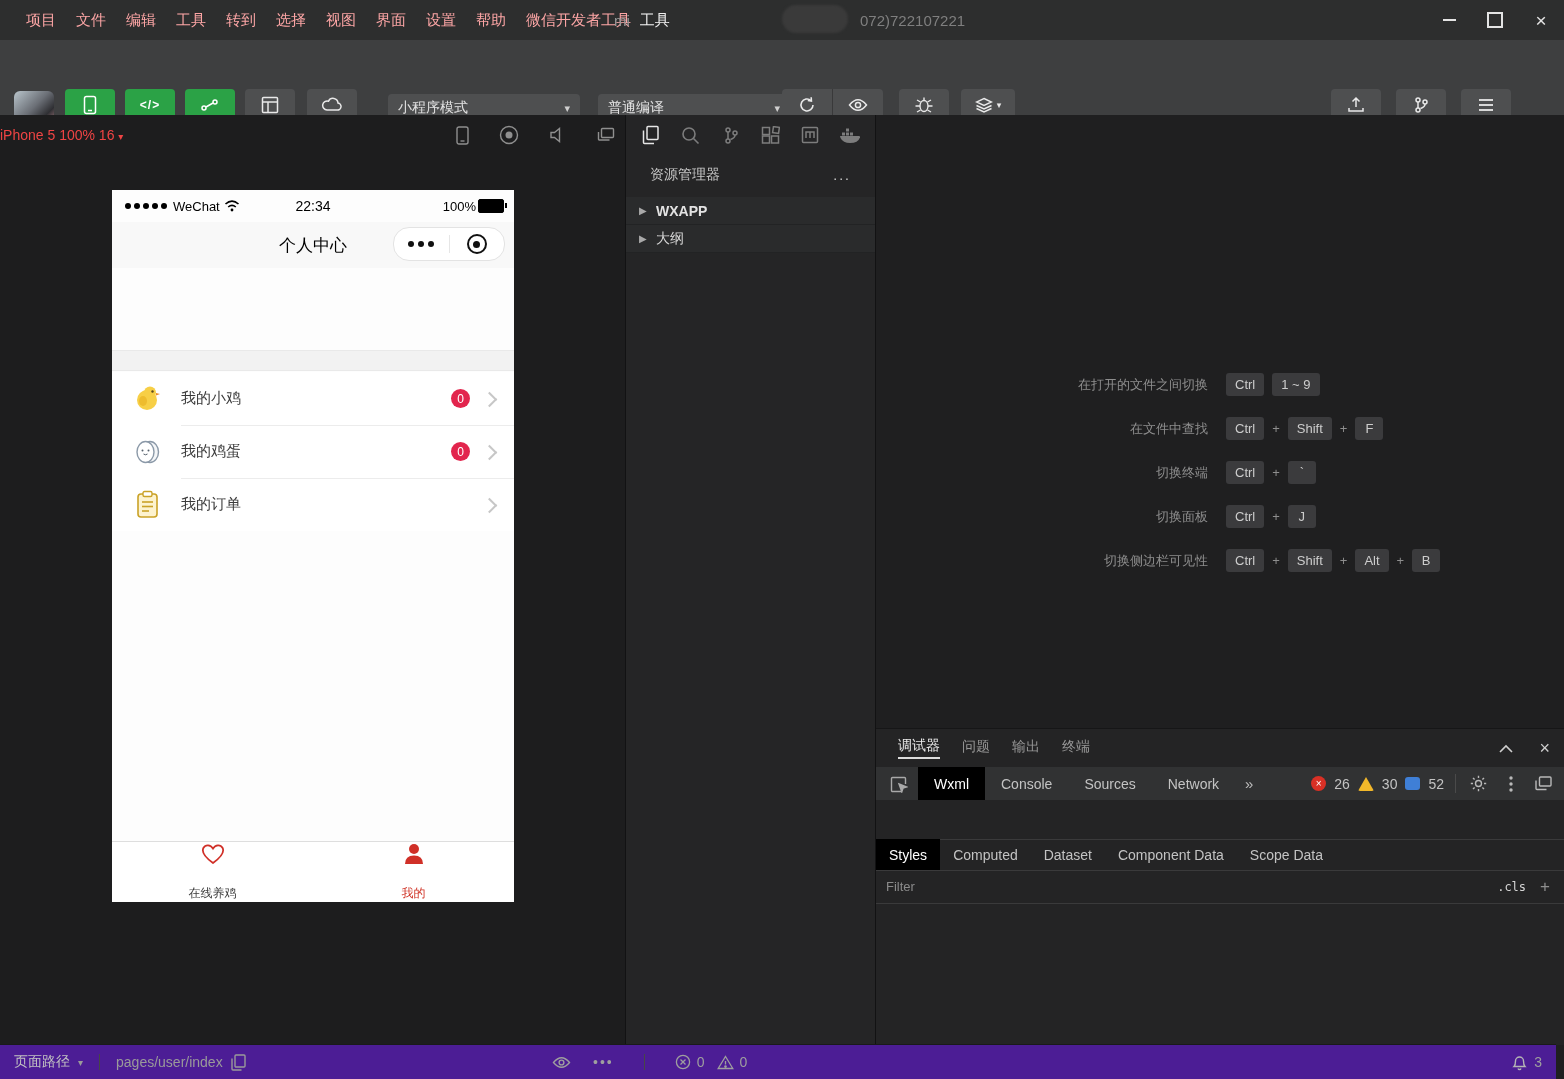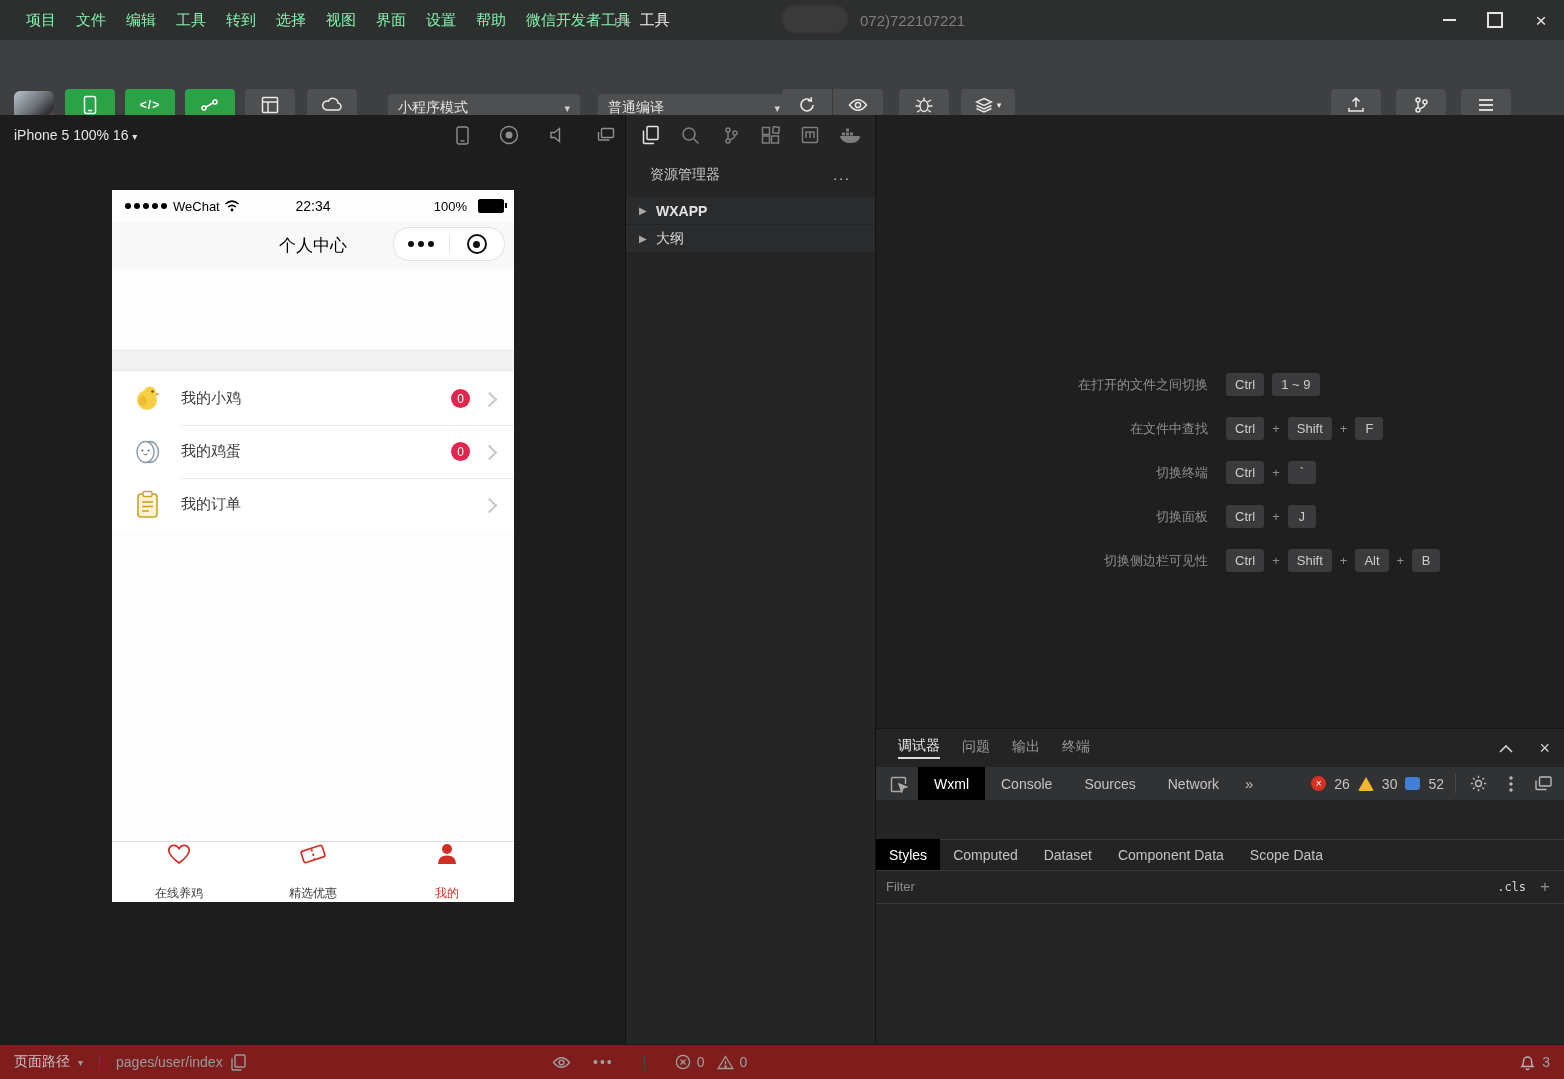--- a/index.html
+++ b/index.html
@@ -4,21 +4,21 @@
 <style>
   html,body{margin:0;padding:0;background:#111;}
   .app{position:relative;width:1564px;height:1079px;overflow:hidden;
        font-family:"Liberation Sans","DejaVu Sans",sans-serif;
        background:#1f1f20;color:#ddd;-webkit-font-smoothing:antialiased;}
 
   
   .titlebar{position:absolute;left:0;top:0;right:0;height:40px;background:#2d2e2e;
             display:flex;align-items:center;}
   .menus{display:flex;align-items:center;padding-left:16px;}
-  .menu-item{color:#86efac;font-size:15px;padding:0 10px;cursor:default;}
+  .menu-item{color:#fca5a5;font-size:15px;padding:0 10px;cursor:default;}
   .win-title{position:absolute;left:614px;top:0;height:40px;display:flex;align-items:center;gap:10px;font-size:15px;}
   .win-title .dim{color:#9a9a9a;}
   .win-title .lit{color:#f0f0f0;}
   .redacted{position:absolute;left:782px;top:5px;width:66px;height:28px;background:#3a3a3a;border-radius:14px;filter:blur(1px);}
   .win-id{position:absolute;left:860px;top:0;height:40px;display:flex;align-items:center;color:#7f7f7f;font-size:15px;}
   .win-controls{position:absolute;right:0;top:0;height:40px;display:flex;}
   .win-btn{width:46px;height:40px;display:flex;align-items:center;justify-content:center;color:#e4e4e4;}
   .glyph-min{width:13px;height:0;border-top:2px solid #e4e4e4;}
   .glyph-max{width:12px;height:12px;border:2px solid #e4e4e4;}
   .glyph-close{font-size:19px;line-height:1;color:#e4e4e4;}
@@ -37,30 +37,30 @@
   .chip-pair{position:absolute;left:782px;top:49px;display:flex;}
   .chip-pair .tb-chip{border-radius:0;width:50px;}
   .chip-pair .tb-chip:first-child{border-radius:4px 0 0 4px;border-right:1px solid #39393a;}
   .chip-pair .tb-chip:last-child{border-radius:0 4px 4px 0;}
   .pair-label{position:absolute;top:88px;font-size:14px;color:#d8d8d8;white-space:nowrap;transform:translateX(-50%);}
   .code-ic{font-size:12px;font-weight:bold;letter-spacing:1px;}
 
   
   .sim-panel{position:absolute;left:0;top:115px;width:625px;bottom:34px;background:#1d1d1e;border-right:1px solid #121213;}
   .sim-head{position:absolute;left:0;top:0;right:0;height:40px;display:flex;align-items:center;color:#9b9b9b;}
-  .sim-device{margin-left:14px;font-size:14px;color:#e5e5e5;}
+  .sim-device{margin-left:0;font-size:14px;color:#ef4444;}
   .sim-icons{position:absolute;right:10px;top:0;height:40px;display:flex;align-items:center;gap:30px;color:#8f8f8f;}
 
   
   .phone{position:absolute;left:112px;top:75px;width:402px;height:712px;background:#fdfdfd;color:#111;}
   .p-status{position:absolute;left:0;top:0;right:0;height:32px;display:flex;align-items:center;font-size:13px;color:#000;}
   .p-dots{display:flex;gap:3px;margin-left:13px;margin-right:6px;}
   .p-dots i{width:6px;height:6px;border-radius:50%;background:#000;}
   .p-time{position:absolute;left:0;right:0;text-align:center;font-size:14px;}
-  .p-batt-wrap{margin-left:auto;display:flex;align-items:center;gap:11px;margin-right:10px;}
+  .p-batt-wrap{margin-left:auto;display:flex;align-items:center;gap:2px;margin-right:10px;}
   .p-batt{width:24px;height:12px;border:1px solid #000;border-radius:2px;position:relative;background:#000;}
   .p-batt:after{content:"";position:absolute;right:-4px;top:3px;width:2px;height:5px;background:#000;}
   .p-nav{position:absolute;left:0;top:32px;right:0;height:46px;background:#f8f8f8;}
   .p-nav-title{position:absolute;left:0;right:0;top:0;height:46px;display:flex;align-items:center;justify-content:center;font-size:17px;color:#000;}
   .capsule{position:absolute;right:9px;top:5px;width:110px;height:32px;border:1px solid #e3e3e3;border-radius:16px;background:#fff;display:flex;}
   .cap-half{flex:1;display:flex;align-items:center;justify-content:center;}
   .cap-div{width:1px;background:#e6e6e6;margin:7px 0;}
   .cap-dots{display:flex;gap:4px;}
   .cap-dots i{width:6px;height:6px;border-radius:50%;background:#111;}
   .cap-rec{width:16px;height:16px;border:2.5px solid #111;border-radius:50%;display:flex;align-items:center;justify-content:center;}
@@ -129,21 +129,21 @@
   .style-tabs{position:absolute;left:0;top:110px;right:0;height:31px;display:flex;align-items:center;border-bottom:1px solid #3a3a3b;}
   .st-tab{padding:0 13px;height:31px;display:flex;align-items:center;font-size:14px;color:#c3c3c3;}
   .st-tab.on{background:#000;color:#fff;}
   .filter-row{position:absolute;left:0;top:141px;right:0;height:33px;border-bottom:1px solid #3a3a3b;display:flex;align-items:center;}
   .filter-input{flex:1;background:transparent;border:none;outline:none;color:#fde047;font-size:13px;padding-left:10px;font-family:"Liberation Sans",sans-serif;}
   .filter-input::placeholder{color:#8a8a8a;}
   .cls{font-family:"DejaVu Sans Mono",monospace;font-size:12px;color:#d6d6d6;margin-right:14px;}
   .add-style{color:#8f8f8f;font-size:17px;margin-right:14px;}
 
   
-  .statusbar{position:absolute;left:0;bottom:0;right:0;height:34px;background:#7f1d1d;border-top:1px solid #191a1a;
+  .statusbar{position:absolute;left:0;bottom:0;right:8px;height:34px;background:#4c1d95;border-top:1px solid #191a1a;
              display:flex;align-items:center;color:#a9a9a9;font-size:14px;}
   .sb-left{display:flex;align-items:center;margin-left:14px;gap:8px;}
   .sb-caret{font-size:10px;color:#9a9a9a;}
   .sb-div{width:1px;height:16px;background:#474747;margin:0 8px;}
   .sb-path{color:#9a9a9a;}
   .sb-mid{position:absolute;left:552px;display:flex;align-items:center;gap:22px;color:#9f9f9f;}
   .sb-counts{display:flex;align-items:center;gap:6px;}
   .sb-right{position:absolute;right:14px;display:flex;align-items:center;gap:7px;color:#9f9f9f;}
   .dots3{letter-spacing:2px;color:#9f9f9f;}
   svg{display:block;}
@@ -431,31 +431,20 @@
 
       <div class="p-tabbar">
         <div class="p-tab">
           <span>
             <svg width="26" height="24" viewBox="0 0 26 24" fill="none" stroke="#d03028" stroke-width="1.8">
                 <path d="M13 21 C4 14.5 1.5 9.5 3.5 5.8 C5.5 2.2 10.5 2.5 13 6.5 C15.5 2.5 20.5 2.2 22.5 5.8 C24.5 9.5 22 14.5 13 21 z"></path>
               </svg>
           </span>
           <span class="tlabel">在线养鸡</span>
         </div>
-        <div class="p-tab">
-          <span>
-            <svg width="28" height="24" viewBox="0 0 28 24" fill="none" stroke="#d03028" stroke-width="1.7">
-                <g transform="rotate(-18 14 12)">
-                  <rect x="3" y="6" width="22" height="12" rx="2"></rect>
-                  <line x1="14" y1="7" x2="14" y2="17" stroke-dasharray="2.4 2.2"></line>
-                </g>
-              </svg>
-          </span>
-          <span class="tlabel">精选优惠</span>
-        </div>
         <div class="p-tab active">
           <span>
             <svg width="24" height="24" viewBox="0 0 24 24" fill="#d03028">
                 <circle cx="12" cy="7" r="5"></circle>
                 <path d="M3 22 Q3 13.5 12 13.5 Q21 13.5 21 22 z"></path>
               </svg>
           </span>
           <span class="tlabel">我的</span>
         </div>
       </div>

